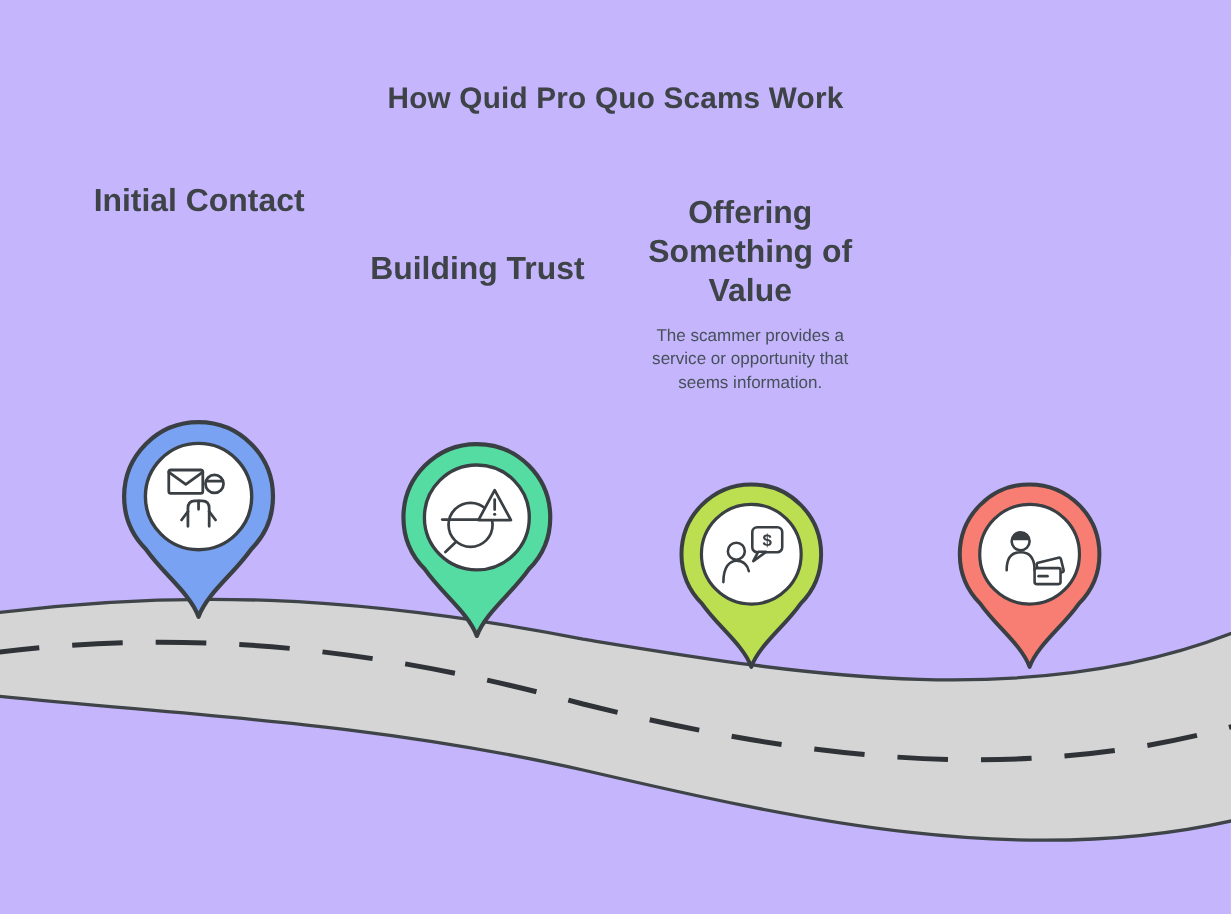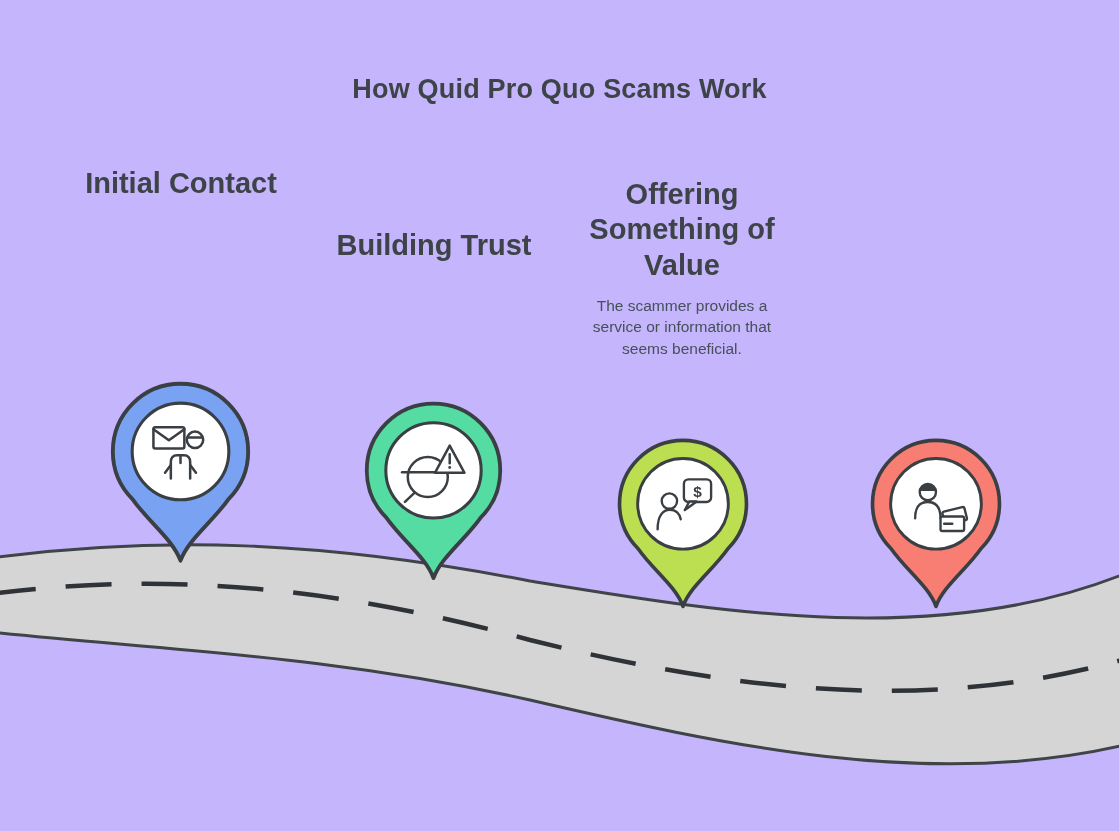--- a/index.html
+++ b/index.html
@@ -50,21 +50,21 @@
   <div class="step step-1">
     <div class="step-heading">Initial Contact</div>
   </div>
 
   <div class="step step-2">
     <div class="step-heading">Building Trust</div>
   </div>
 
   <div class="step step-3">
     <div class="step-heading">Offering Something of Value</div>
-    <div class="step-desc">The scammer provides a service or information that seems beneficial.</div>
+    <div class="step-desc">The scammer provides a service or opportunity that seems information.</div>
   </div>
 
 
   <svg class="road" viewBox="0 0 1119 831" preserveAspectRatio="none">
     <path class="road-body" d="M -10,558 C 160,536 320,540 530,581 C 720,612 940,650 1129,572 L 1129,744 C 930,792 720,744 530,700 C 330,655 160,650 -10,632 Z" fill="#d5d5d5"></path>
     <path class="road-dash" d="M -10,594 C 160,572 330,585 530,640 C 730,690 930,715 1129,658"></path>
   </svg>
 
   <svg class="pin pin-1" viewBox="0 0 150 194">
     <path class="pin-outer" d="M 75,190 C 67,168 42,150 25.5,126.5 A 70 70 0 1 1 124.5,126.5 C 108,150 83,168 75,190 Z" fill="#79A3F2"></path>

